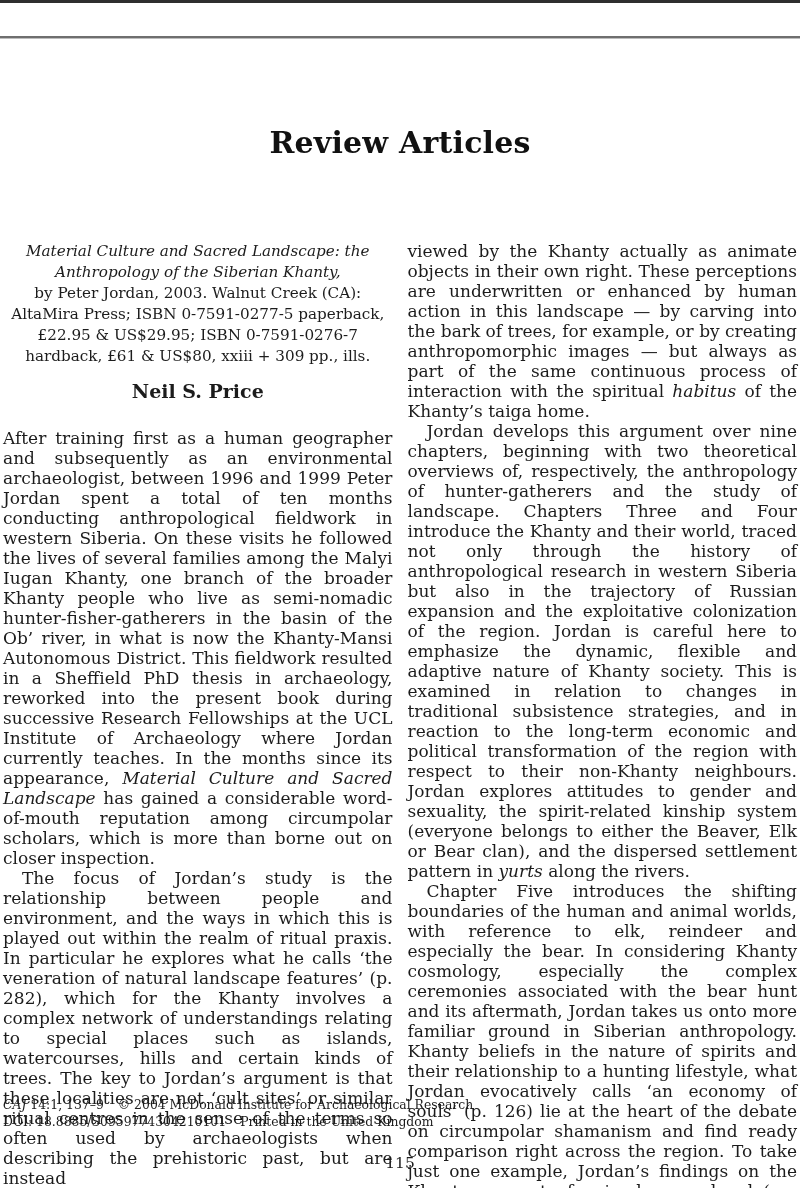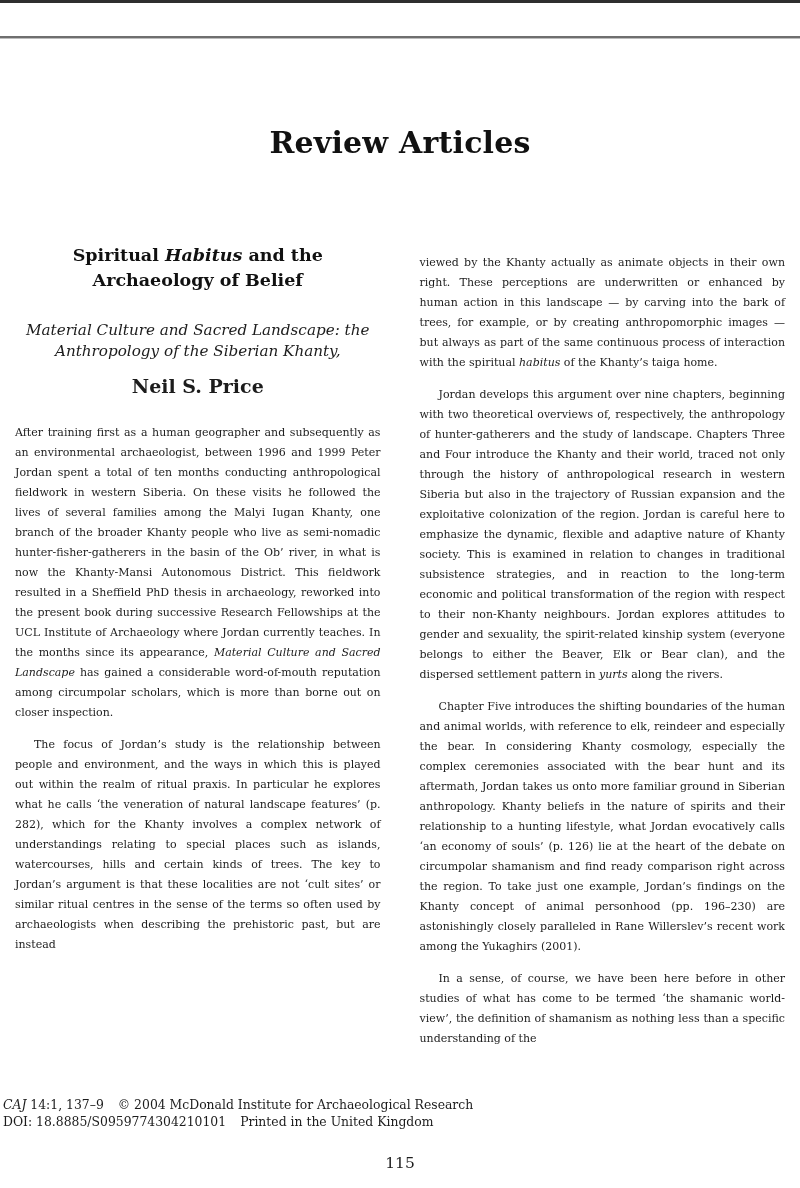--- a/index.html
+++ b/index.html
@@ -20,21 +20,21 @@
   }
   .col{flex:1 1 0;min-width:0;}
   .article-title{
     margin:2px auto 27px auto;max-width:270px;
     font-size:17.5px;line-height:25px;font-weight:bold;text-align:center;color:#111;
   }
   .citation{margin:0 6px 12px 6px;font-size:15.2px;line-height:21px;text-align:center;}
   .citation .cit-roman{font-style:normal;}
   .author{margin:0 0 25px 0;font-size:19px;line-height:24px;text-align:center;font-weight:bold;}
   p.body{
-    margin:12px;font-size:11px;line-height:20px;text-align:justify;
+    margin:0;font-size:17px;line-height:20px;text-align:justify;
     text-justify:inter-word;color:#1c1c1c;
   }
   p.body.indent{text-indent:19px;}
   em{font-style:italic;}
   .imprint{
     position:absolute;left:3px;top:1096px;width:400px;
     font-size:12.4px;line-height:17px;color:#1c1c1c;white-space:nowrap;
   }
   .imprint .gap{display:inline-block;width:14px;}
   .page-number{
@@ -48,24 +48,24 @@
 <div class="page">
 
   <div class="top-bar"></div>
   <div class="top-rule"></div>
 
   <h1 class="page-title">Review Articles</h1>
 
   <div class="columns">
 
     <div class="col">
-      <h2 class="article-title"><span>Spiritual </span><em>Habitus</em><span> and the Archaeology of Belief</span></h2>
 
       <div class="citation">
         <div><em>Material Culture and Sacred Landscape: the Anthropology of the Siberian Khanty,</em></div>
+        <div class="cit-roman">by Peter Jordan, 2003. Walnut Creek (CA): AltaMira Press; ISBN 0-7591-0277-5 paperback, £22.95 &amp; US$29.95; ISBN 0-7591-0276-7 hardback, £61 &amp; US$80, xxiii + 309 pp., ills.</div>
       </div>
 
       <div class="author">Neil S. Price</div>
 
       <p class="body"><span>After training first as a human geographer and subsequently as an environmental archaeologist, between 1996 and 1999 Peter Jordan spent a total of ten months conducting anthropological fieldwork in western Siberia. On these visits he followed the lives of several families among the Malyi Iugan Khanty, one branch of the broader Khanty people who live as semi-nomadic hunter-fisher-gatherers in the basin of the Ob’ river, in what is now the Khanty-Mansi Autonomous District. This fieldwork resulted in a Sheffield PhD thesis in archaeology, reworked into the present book during successive Research Fellowships at the UCL Institute of Archaeology where Jordan currently teaches. In the months since its appearance, </span><em>Material Culture and Sacred Landscape</em><span> has gained a considerable word-of-mouth reputation among circumpolar scholars, which is more than borne out on closer inspection.</span></p>
 
       <p class="body indent">The focus of Jordan’s study is the relationship between people and environment, and the ways in which this is played out within the realm of ritual praxis. In particular he explores what he calls ‘the veneration of natural landscape features’ (p. 282), which for the Khanty involves a complex network of understandings relating to special places such as islands, watercourses, hills and certain kinds of trees. The key to Jordan’s argument is that these localities are not ‘cult sites’ or similar ritual centres in the sense of the terms so often used by archaeologists when describing the prehistoric past, but are instead</p>
     </div>
 
     <div class="col">

